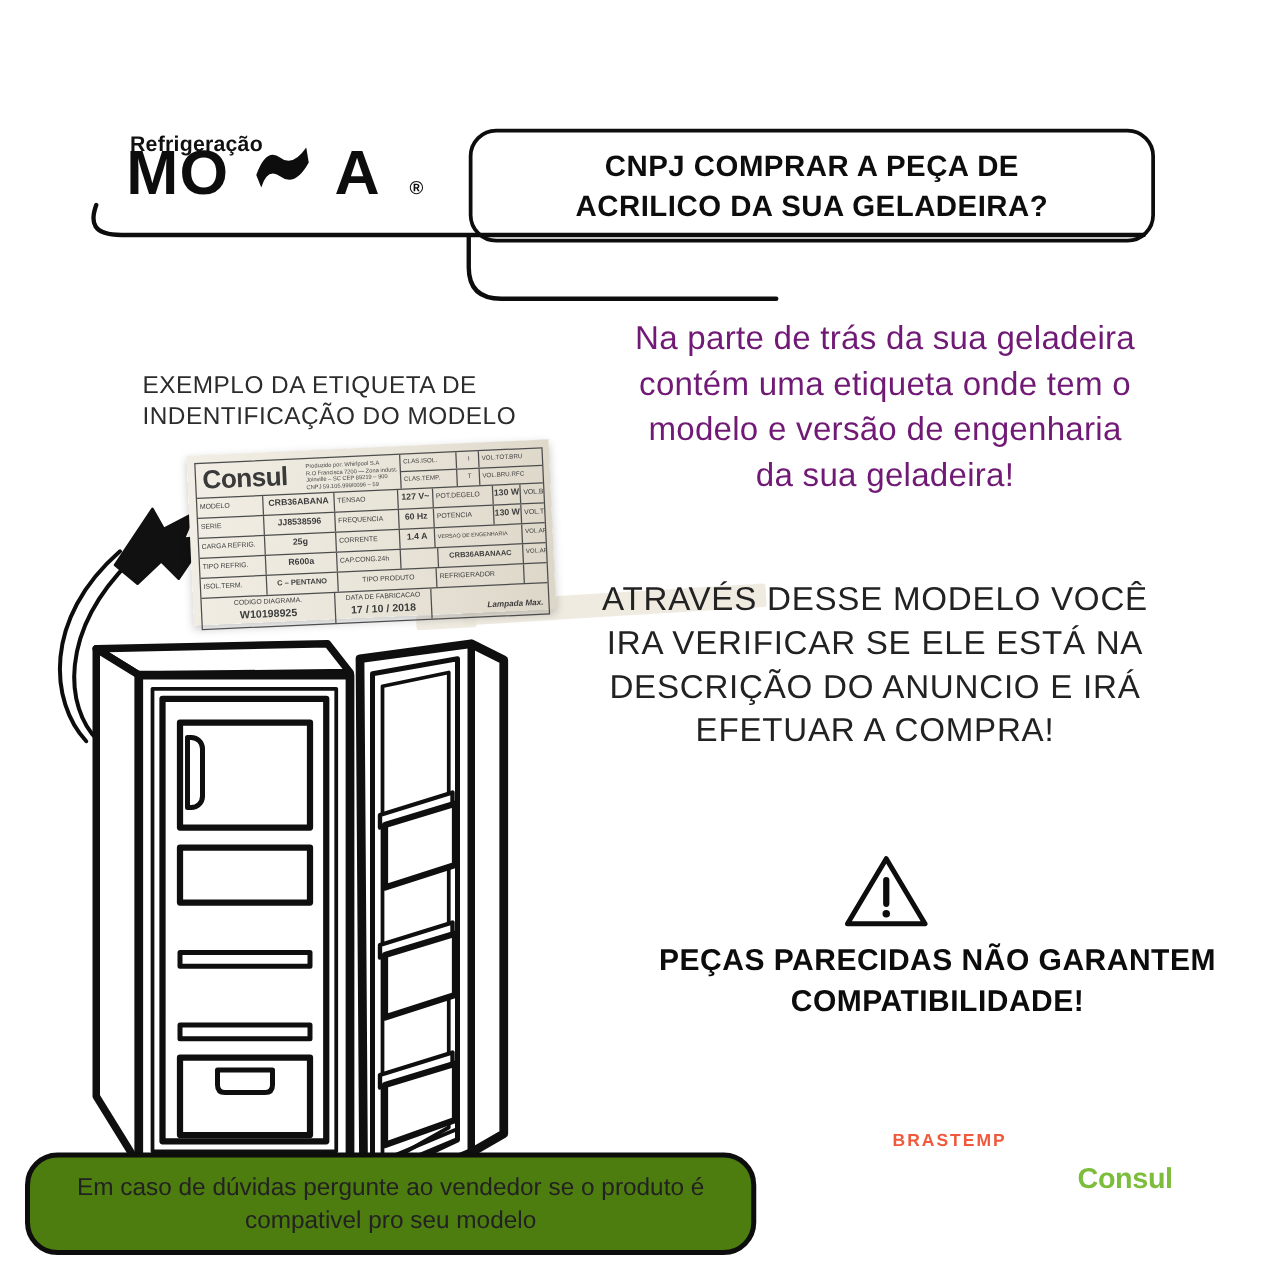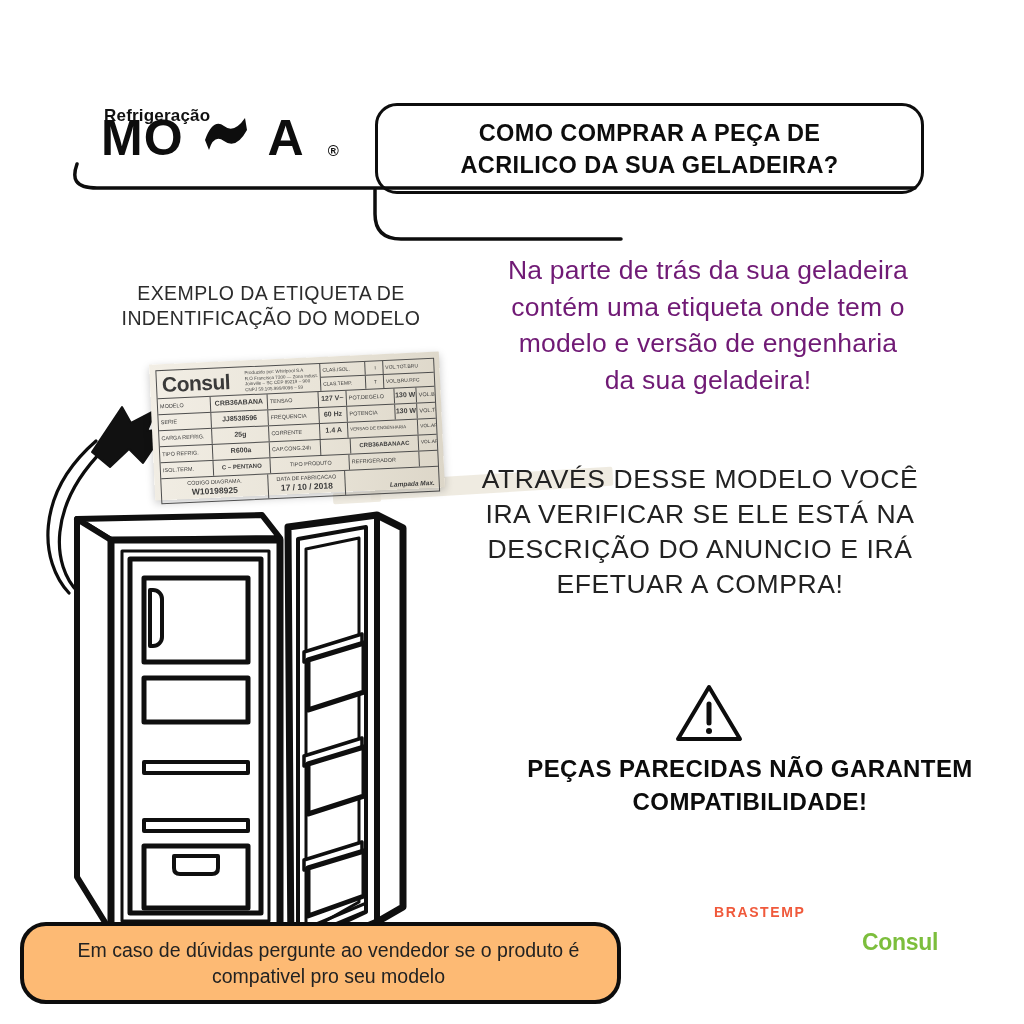--- a/index.html
+++ b/index.html
@@ -14,21 +14,21 @@
              display:flex;align-items:flex-end;line-height:56px;gap:19px;}
   .logo-reg{font-size:15px;font-weight:700;margin-left:4px;line-height:30px;align-self:flex-end;}
 
   
   .title-box{left:375px;top:103px;width:543px;height:85px;border:3.5px solid #0d0d0d;border-radius:22px;
              display:flex;align-items:center;justify-content:center;background:transparent;}
   .title-inner{max-width:400px;text-align:center;font-size:23.5px;line-height:32px;font-weight:800;
                letter-spacing:.4px;color:#0d0d0d;}
 
   
-  .caption{left:114px;top:281px;width:314px;text-align:center;font-size:19.5px;line-height:25px;
+  .caption{left:114px;top:296px;width:314px;font-size:19.5px;line-height:25px;
            font-weight:300;letter-spacing:.4px;color:#2c2c2c;}
 
   
   .paper-strip{background:#ebe6da;border-radius:2px;opacity:.8;}
   .label{left:152px;top:358px;width:290px;height:136px;transform:rotate(-2.6deg);
          background:linear-gradient(100deg,#f2eee5 0%,#e9e4d8 55%,#dcd6c8 100%);
          box-shadow:0 3px 8px rgba(0,0,0,.22);color:#3d3d3d;}
   .lbl-wrap{position:absolute;left:6px;top:6px;width:277px;border:1px solid #4d4d4d;}
   .lbl-head{display:flex;height:27px;border-bottom:1px solid #4d4d4d;}
   .lbl-brand{width:86px;font-size:21px;font-weight:800;letter-spacing:-.5px;color:#3a3a3a;
@@ -59,21 +59,21 @@
   
   .p1{left:508px;top:252px;width:400px;text-align:center;font-size:26.5px;line-height:36.5px;
       font-weight:500;letter-spacing:.2px;color:#701a75;}
   .p2{left:480px;top:462px;width:440px;text-align:center;font-size:26.5px;line-height:35px;
       font-weight:300;letter-spacing:.6px;color:#222;}
   .warning-text{left:478px;top:752px;width:460px;text-align:center;font-size:24px;line-height:33px;
       font-weight:900;letter-spacing:.4px;color:#0c0c0c;margin-left:42px;}
 
   
   .bottom-box{left:20px;top:922px;width:577px;height:74px;border:4px solid #0d0d0d;border-radius:26px;
-      display:flex;align-items:center;justify-content:center;background:#fdba74;padding-left:16px;}
+      display:flex;align-items:center;justify-content:center;background:#4d7c0f;}
   .bottom-inner{max-width:556px;text-align:center;font-size:19.5px;line-height:26px;font-weight:400;color:#222;}
   .brand-brastemp{left:714px;top:904px;font-size:14px;font-weight:900;letter-spacing:1.6px;}
   .brand-consul{left:862px;top:929px;font-size:23px;font-weight:800;letter-spacing:-.3px;}
 </style>
 </head>
 <body>
 
 <div class="canvas">
 
   <svg class="abs" style="left:0;top:0;" width="1024" height="1024" viewBox="0 0 1024 1024" fill="none" stroke="#0d0d0d" stroke-linecap="round">
@@ -91,21 +91,21 @@
   <div class="abs logo-word">
     <span>MO</span>
     <svg width="46" height="56" viewBox="0 0 46 56">
       <path d="M2,30 Q10,8 21,16 Q31,24 42,8 L44,20 Q33,40 21,31 Q11,24 6,40 Z" fill="#0d0d0d"></path>
     </svg>
     <span>A</span>
     <span class="logo-reg">®</span>
   </div>
 
   <div class="abs title-box">
-    <div class="title-inner">COMO COMPRAR A PEÇA DE ACRILICO DA SUA GELADEIRA?</div>
+    <div class="title-inner">CNPJ COMPRAR A PEÇA DE ACRILICO DA SUA GELADEIRA?</div>
   </div>
 
   <div class="abs caption">EXEMPLO DA ETIQUETA DE INDENTIFICAÇÃO DO MODELO</div>
 
   <div class="abs paper-strip" style="left:370px;top:474px;width:243px;height:19px;transform:rotate(-3.5deg);"></div>
   <div class="abs paper-strip" style="left:333px;top:492px;width:48px;height:11px;transform:rotate(-3deg);"></div>
 
   <div class="abs label">
     <div class="lbl-wrap">
       <div class="lbl-head">

